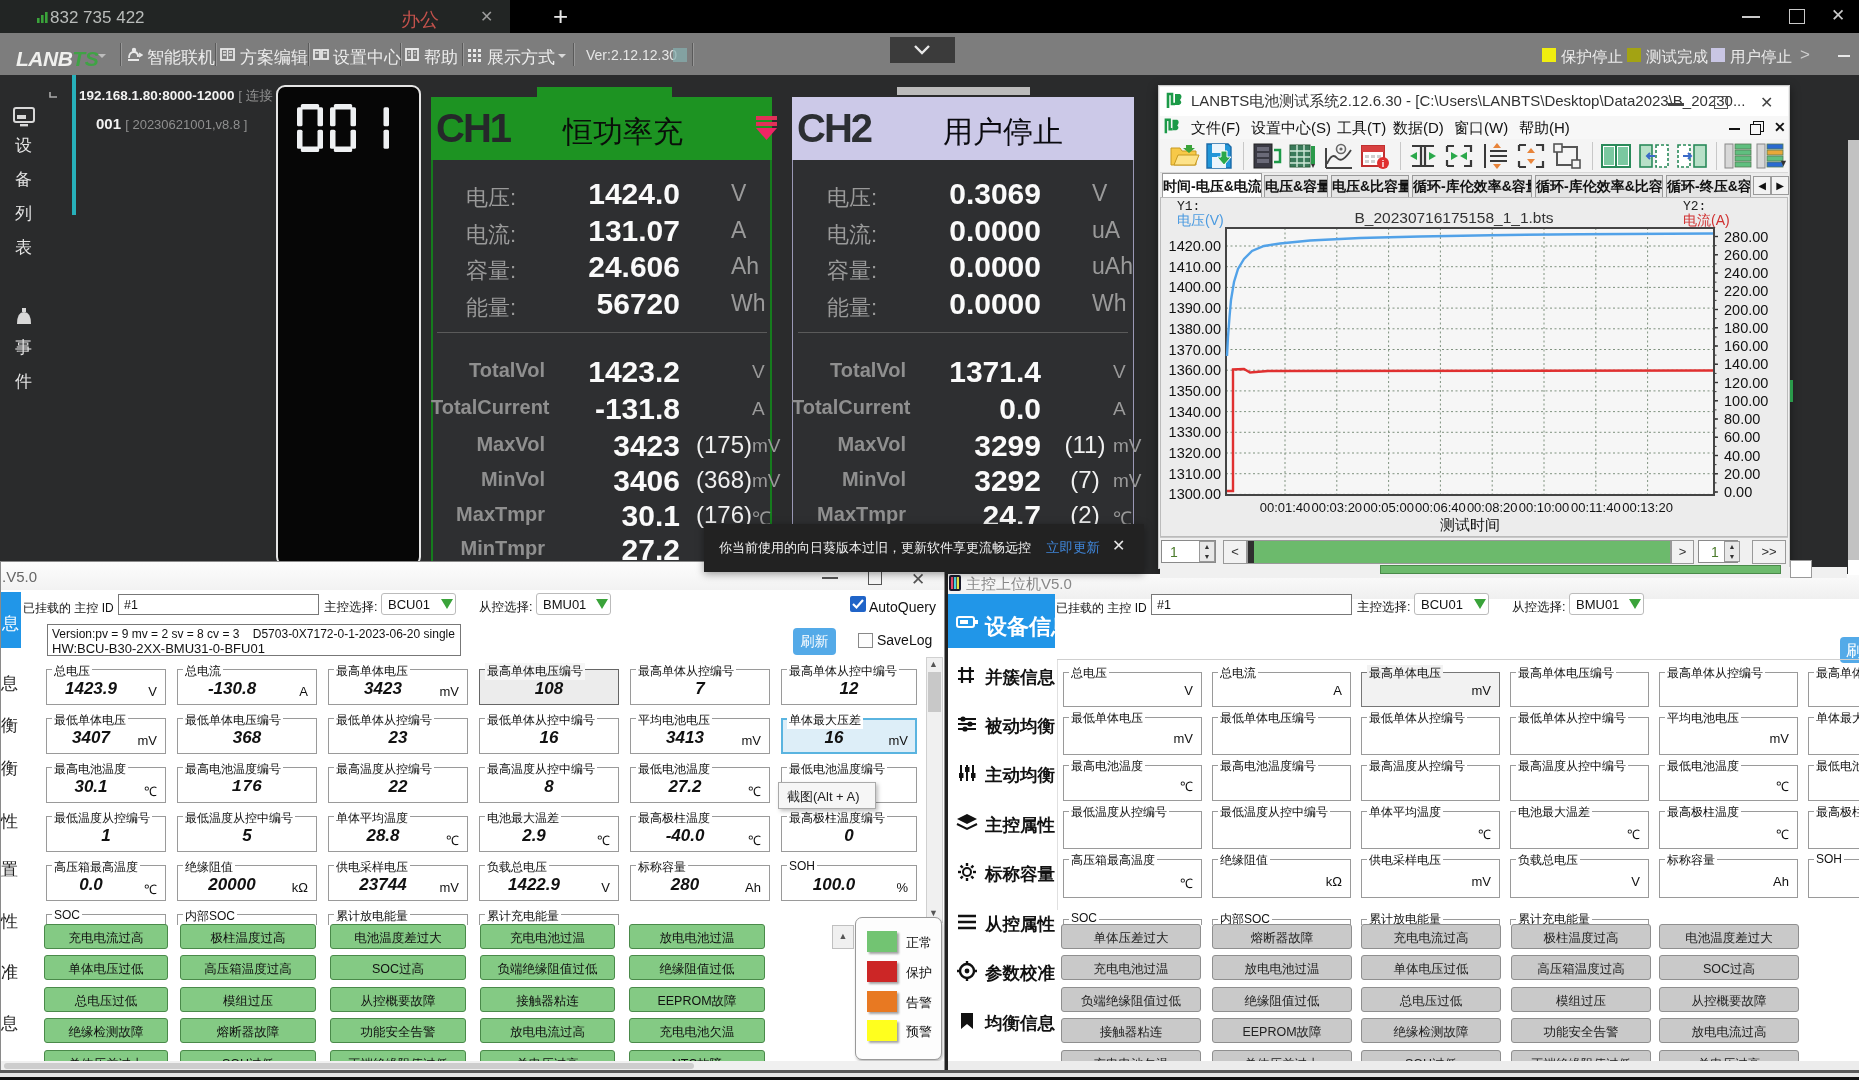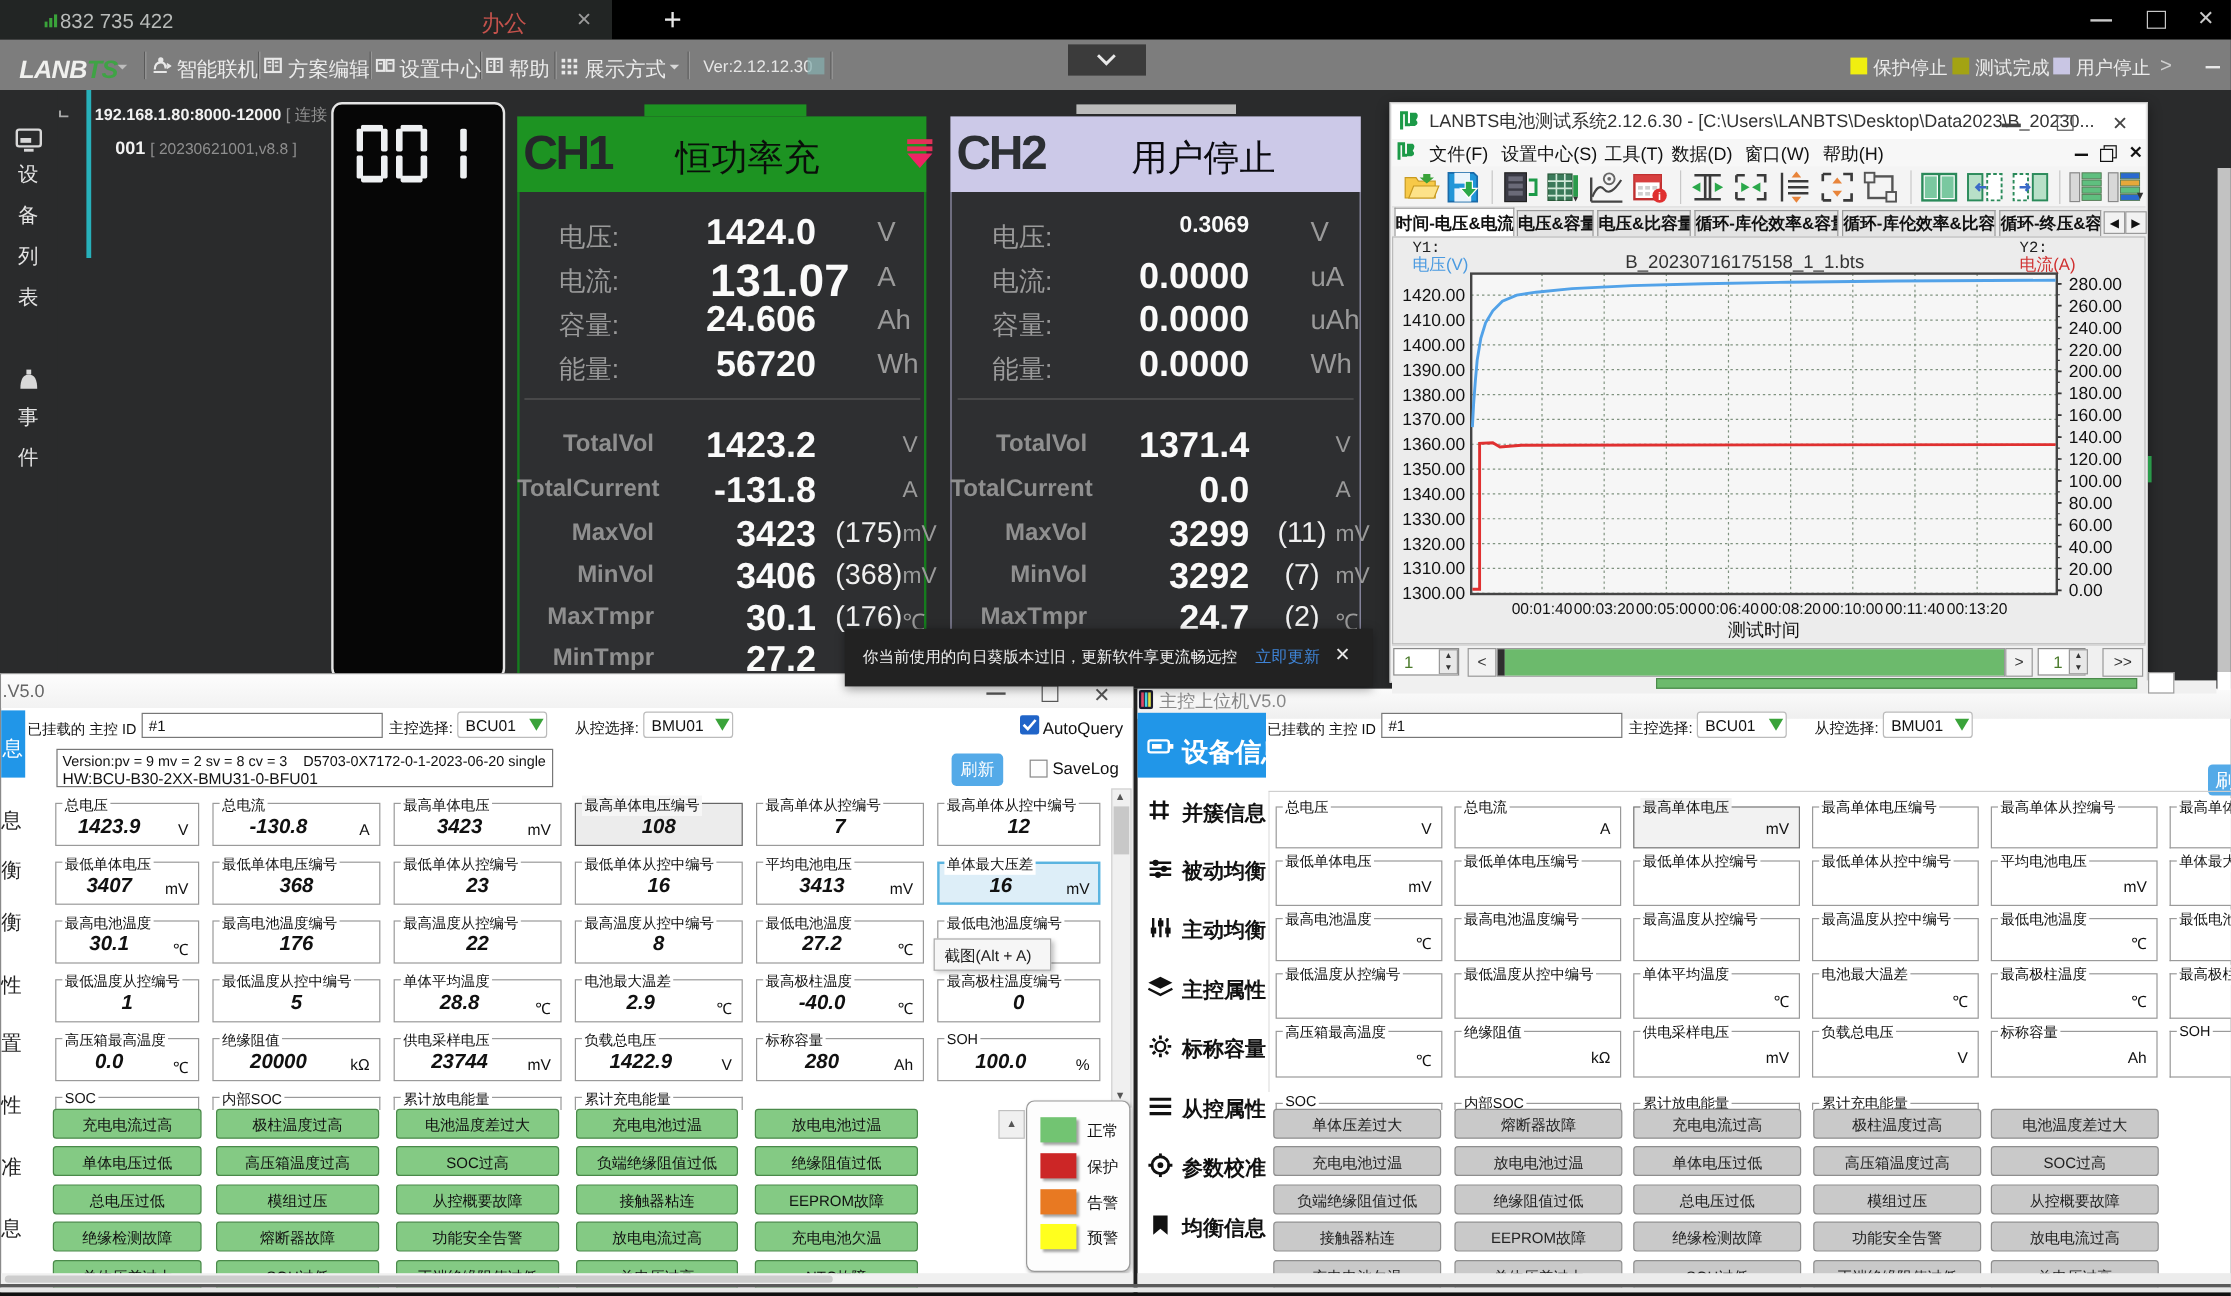--- a/index.html
+++ b/index.html
@@ -148,21 +148,21 @@
   <rect x="1" y="1" width="21" height="4" fill="#e23158"></rect>
   <rect x="1" y="7" width="21" height="4" fill="#e23158"></rect>
   <path d="M1 13 L22 13 L11.5 25 Z" fill="#ef2465"></path>
 </svg>
 <div class="a" style="left:431px;top:160px;width:341px;height:402px;background:#2e2f31;border-left:2px solid #157c1d;border-right:2px solid #157c1d;box-sizing:border-box;"></div>
 <div id="ch1vals">
     <div class="a nw" style="left:431px;top:183px;width:85px;font-size:22px;color:#9a9a9a;text-align:right;">电压:</div>
     <div class="a nw" style="left:431px;top:177px;width:249px;font-size:30px;font-weight:bold;color:#fafafa;text-align:right;">1424.0</div>
     <div class="a nw" style="left:731px;top:180px;font-size:23px;color:#9a9a9a;">V</div>
     <div class="a nw" style="left:431px;top:219.5px;width:85px;font-size:22px;color:#9a9a9a;text-align:right;">电流:</div>
-    <div class="a nw" style="left:431px;top:213.5px;width:249px;font-size:38px;font-weight:bold;color:#fafafa;text-align:right;margin-left:28px;">131.07</div>
+    <div class="a nw" style="left:431px;top:213.5px;width:249px;font-size:30px;font-weight:bold;color:#fafafa;text-align:right;">131.07</div>
     <div class="a nw" style="left:731px;top:216.5px;font-size:23px;color:#9a9a9a;">A</div>
     <div class="a nw" style="left:431px;top:256px;width:85px;font-size:22px;color:#9a9a9a;text-align:right;">容量:</div>
     <div class="a nw" style="left:431px;top:250px;width:249px;font-size:30px;font-weight:bold;color:#fafafa;text-align:right;">24.606</div>
     <div class="a nw" style="left:731px;top:253px;font-size:23px;color:#9a9a9a;">Ah</div>
     <div class="a nw" style="left:431px;top:292.5px;width:85px;font-size:22px;color:#9a9a9a;text-align:right;">能量:</div>
     <div class="a nw" style="left:431px;top:286.5px;width:249px;font-size:30px;font-weight:bold;color:#fafafa;text-align:right;">56720</div>
     <div class="a nw" style="left:731px;top:289.5px;font-size:23px;color:#9a9a9a;">Wh</div>
     <div class="a" style="left:437px;top:332px;width:330px;height:1px;background:#5a5a5a;"></div>
     <div class="a nw" style="left:431px;top:359px;width:114px;font-size:20px;font-weight:bold;color:#8f8f8f;text-align:right;">TotalVol</div>
     <div class="a nw" style="left:431px;top:355px;width:249px;font-size:30px;font-weight:bold;color:#fafafa;text-align:right;">1423.2</div>
@@ -187,21 +187,21 @@
     <div class="a nw" style="left:694px;top:535px;width:60px;font-size:24px;color:#f0f0f0;text-align:center;">(5)</div>
     <div class="a nw" style="left:752px;top:539px;font-size:19px;color:#9a9a9a;">℃</div>
   </div>
 
 <div class="a" style="left:792px;top:97px;width:342px;height:63px;background:#ccc9e8;"></div>
 <div class="a nw" style="left:797px;top:106px;font-size:40px;font-weight:bold;color:#2c2f33;letter-spacing:-2px;">CH2</div>
 <div class="a nw" style="left:943px;top:112px;font-size:30px;color:#0a0a0f;">用户停止</div>
 <div class="a" style="left:792px;top:160px;width:342px;height:402px;background:#2e2f31;border-left:1px solid #9a98b5;border-right:1px solid #9a98b5;box-sizing:border-box;"></div>
 <div id="ch2vals">
     <div class="a nw" style="left:792px;top:183px;width:85px;font-size:22px;color:#9a9a9a;text-align:right;">电压:</div>
-    <div class="a nw" style="left:792px;top:177px;width:249px;font-size:19px;font-weight:bold;color:#fafafa;text-align:right;">0.3069</div>
+    <div class="a nw" style="left:792px;top:177px;width:249px;font-size:30px;font-weight:bold;color:#fafafa;text-align:right;">0.3069</div>
     <div class="a nw" style="left:1092px;top:180px;font-size:23px;color:#9a9a9a;">V</div>
     <div class="a nw" style="left:792px;top:219.5px;width:85px;font-size:22px;color:#9a9a9a;text-align:right;">电流:</div>
     <div class="a nw" style="left:792px;top:213.5px;width:249px;font-size:30px;font-weight:bold;color:#fafafa;text-align:right;">0.0000</div>
     <div class="a nw" style="left:1092px;top:216.5px;font-size:23px;color:#9a9a9a;">uA</div>
     <div class="a nw" style="left:792px;top:256px;width:85px;font-size:22px;color:#9a9a9a;text-align:right;">容量:</div>
     <div class="a nw" style="left:792px;top:250px;width:249px;font-size:30px;font-weight:bold;color:#fafafa;text-align:right;">0.0000</div>
     <div class="a nw" style="left:1092px;top:253px;font-size:23px;color:#9a9a9a;">uAh</div>
     <div class="a nw" style="left:792px;top:292.5px;width:85px;font-size:22px;color:#9a9a9a;text-align:right;">能量:</div>
     <div class="a nw" style="left:792px;top:286.5px;width:249px;font-size:30px;font-weight:bold;color:#fafafa;text-align:right;">0.0000</div>
     <div class="a nw" style="left:1092px;top:289.5px;font-size:23px;color:#9a9a9a;">Wh</div>
@@ -580,21 +580,21 @@
     <div class="a" style="left:781px;top:718px;width:136px;height:36px;background:#ddeef8;border:2px solid #5ab4e0;box-sizing:border-box;"></div>
     <div class="a nw" style="left:787px;top:712px;font-size:12px;color:#111;background:#fff;padding:0 2px;">单体最大压差</div>
     <div class="a nw" style="left:781px;top:728px;width:106px;font-size:17px;font-weight:bold;font-style:italic;color:#111;text-align:center;">16</div>
     <div class="a nw" style="left:783px;top:733px;width:125px;font-size:13px;color:#111;text-align:right;">mV</div>
     <div class="a" style="left:46px;top:767px;width:120px;height:36px;background:#fff;border:1px solid #9a9a9a;box-sizing:border-box;"></div>
     <div class="a nw" style="left:52px;top:761px;font-size:12px;color:#111;background:#fff;padding:0 2px;">最高电池温度</div>
     <div class="a nw" style="left:46px;top:777px;width:90px;font-size:17px;font-weight:bold;font-style:italic;color:#111;text-align:center;">30.1</div>
     <div class="a nw" style="left:48px;top:782px;width:109px;font-size:13px;color:#111;text-align:right;">℃</div>
     <div class="a" style="left:177px;top:767px;width:140px;height:36px;background:#fff;border:1px solid #9a9a9a;box-sizing:border-box;"></div>
     <div class="a nw" style="left:183px;top:761px;font-size:12px;color:#111;background:#fff;padding:0 2px;">最高电池温度编号</div>
-    <div class="a nw" style="left:177px;top:777px;width:140px;font-size:17px;font-weight:bold;font-style:italic;color:#111;text-align:center;">176</div>
+    <div class="a nw" style="left:177px;top:777px;width:140px;font-size:17px;font-weight:bold;font-style:italic;color:#111;text-align:center;font-family:Liberation Mono, monospace;">176</div>
     <div class="a" style="left:328px;top:767px;width:140px;height:36px;background:#fff;border:1px solid #9a9a9a;box-sizing:border-box;"></div>
     <div class="a nw" style="left:334px;top:761px;font-size:12px;color:#111;background:#fff;padding:0 2px;">最高温度从控编号</div>
     <div class="a nw" style="left:328px;top:777px;width:140px;font-size:17px;font-weight:bold;font-style:italic;color:#111;text-align:center;">22</div>
     <div class="a" style="left:479px;top:767px;width:140px;height:36px;background:#fff;border:1px solid #9a9a9a;box-sizing:border-box;"></div>
     <div class="a nw" style="left:485px;top:761px;font-size:12px;color:#111;background:#fff;padding:0 2px;">最高温度从控中编号</div>
     <div class="a nw" style="left:479px;top:777px;width:140px;font-size:17px;font-weight:bold;font-style:italic;color:#111;text-align:center;">8</div>
     <div class="a" style="left:630px;top:767px;width:140px;height:36px;background:#fff;border:1px solid #9a9a9a;box-sizing:border-box;"></div>
     <div class="a nw" style="left:636px;top:761px;font-size:12px;color:#111;background:#fff;padding:0 2px;">最低电池温度</div>
     <div class="a nw" style="left:630px;top:777px;width:110px;font-size:17px;font-weight:bold;font-style:italic;color:#111;text-align:center;">27.2</div>
     <div class="a nw" style="left:632px;top:782px;width:129px;font-size:13px;color:#111;text-align:right;">℃</div>

